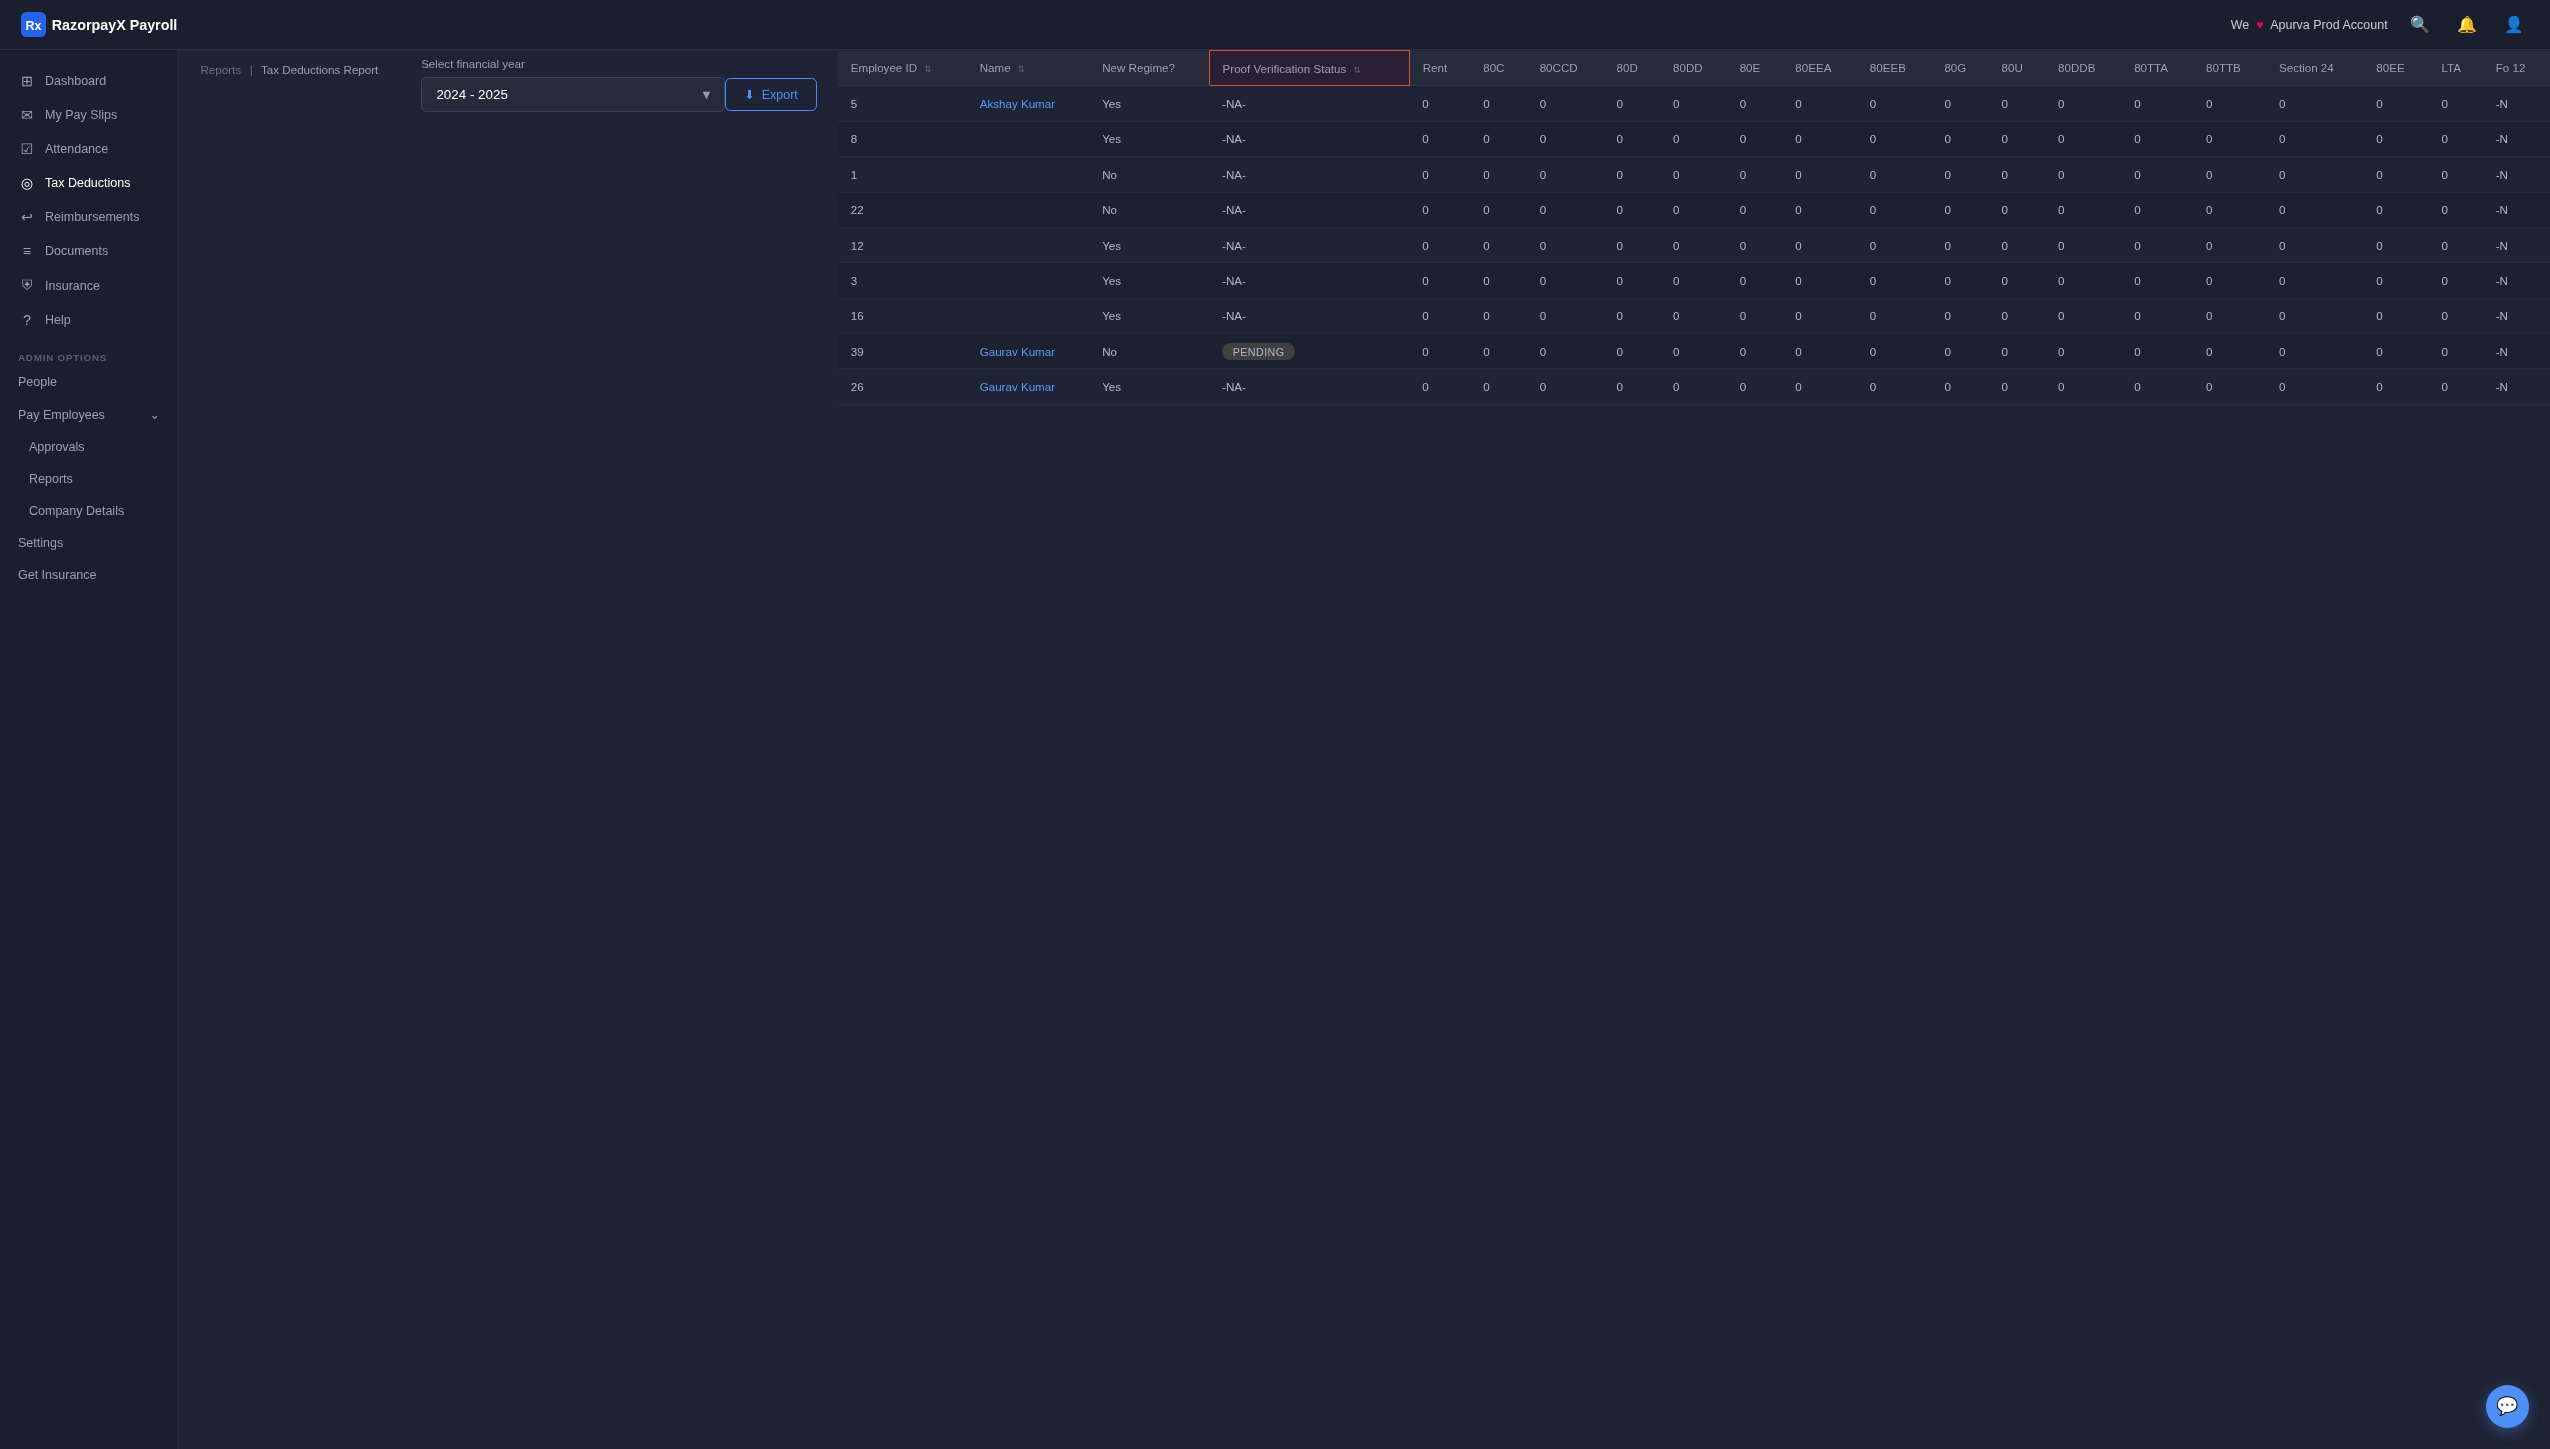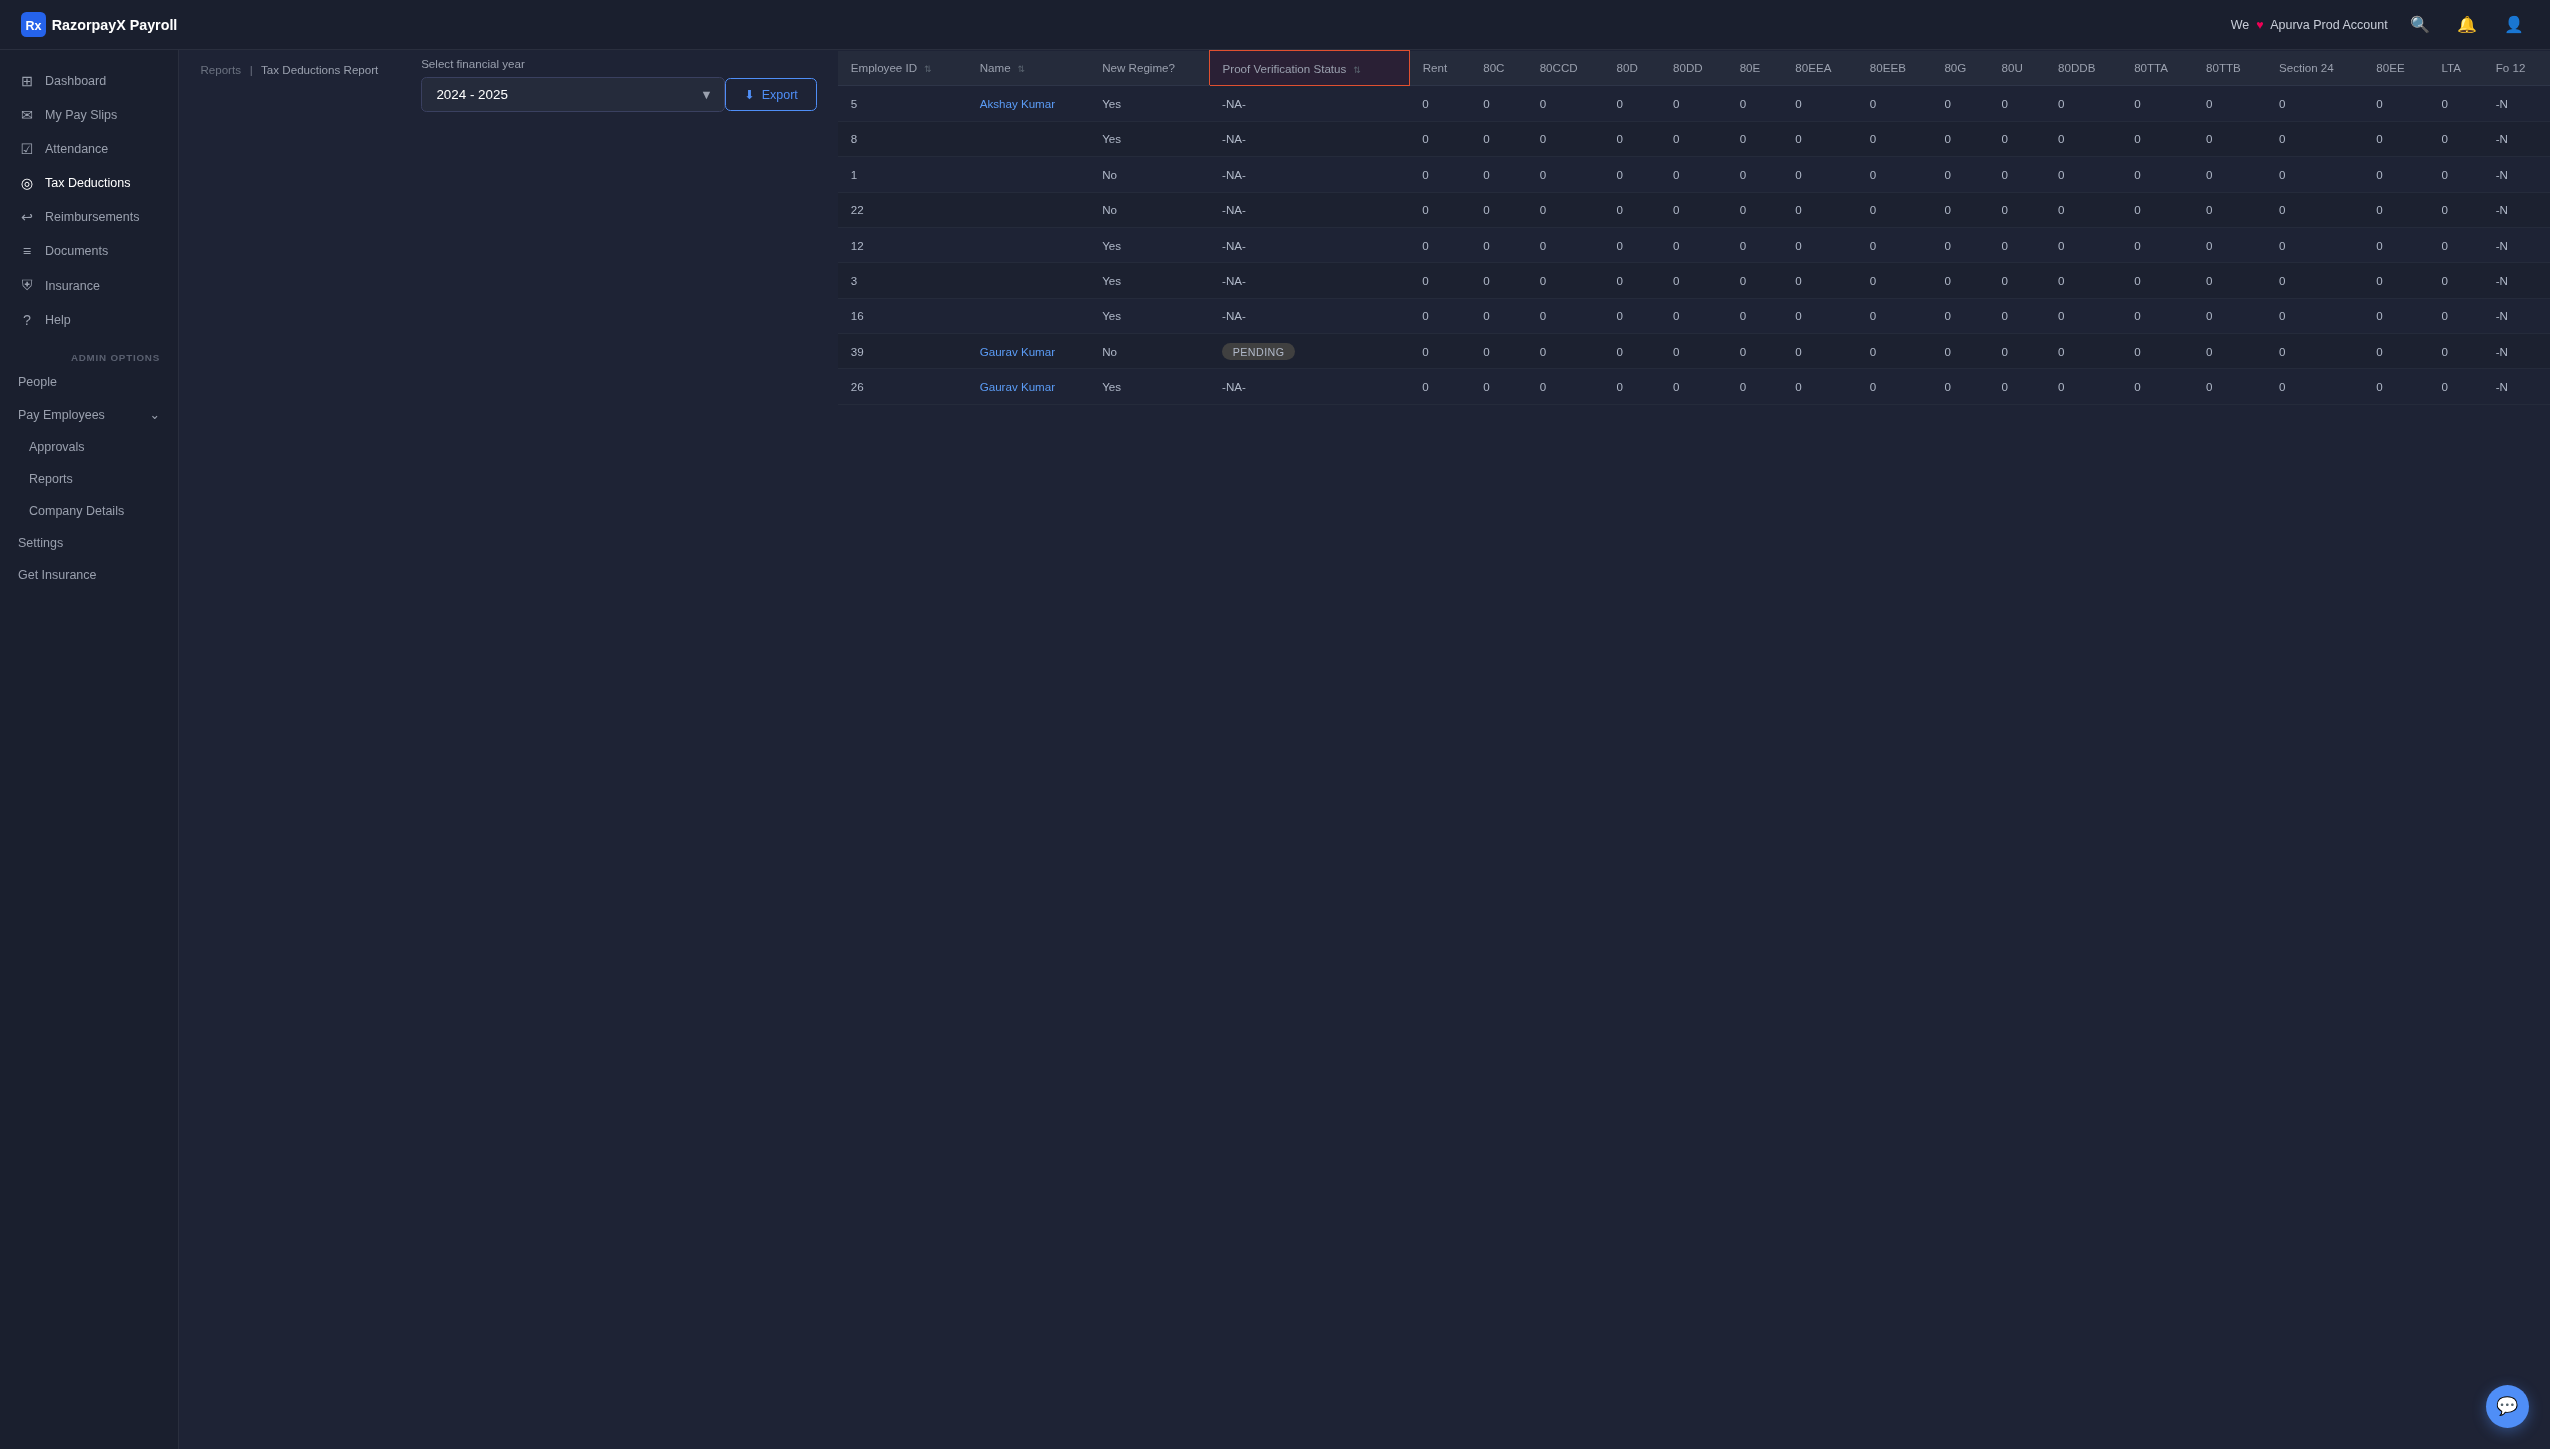--- a/index.html
+++ b/index.html
@@ -77,21 +77,20 @@
     }
     .sidebar-item.active { color: #fff; }
     .sidebar-item-icon { font-size: 14.3px; width: 18px; text-align: center; }
     .sidebar-section-label {
       font-size: 9.8px;
       font-weight: 600;
       color: #5a6070;
       padding: 14.3px 18px 3.6px;
       letter-spacing: 0.08em;
       text-transform: uppercase;
-      text-align: right;
     }
     .sidebar-item.has-chevron { justify-content: space-between; }
     .sidebar-item.has-chevron .left { display: flex; align-items: center; gap: 9px; }
 
     
     .content {
       flex: 1;
       overflow: hidden;
       display: flex;
       background: #1e2335;

